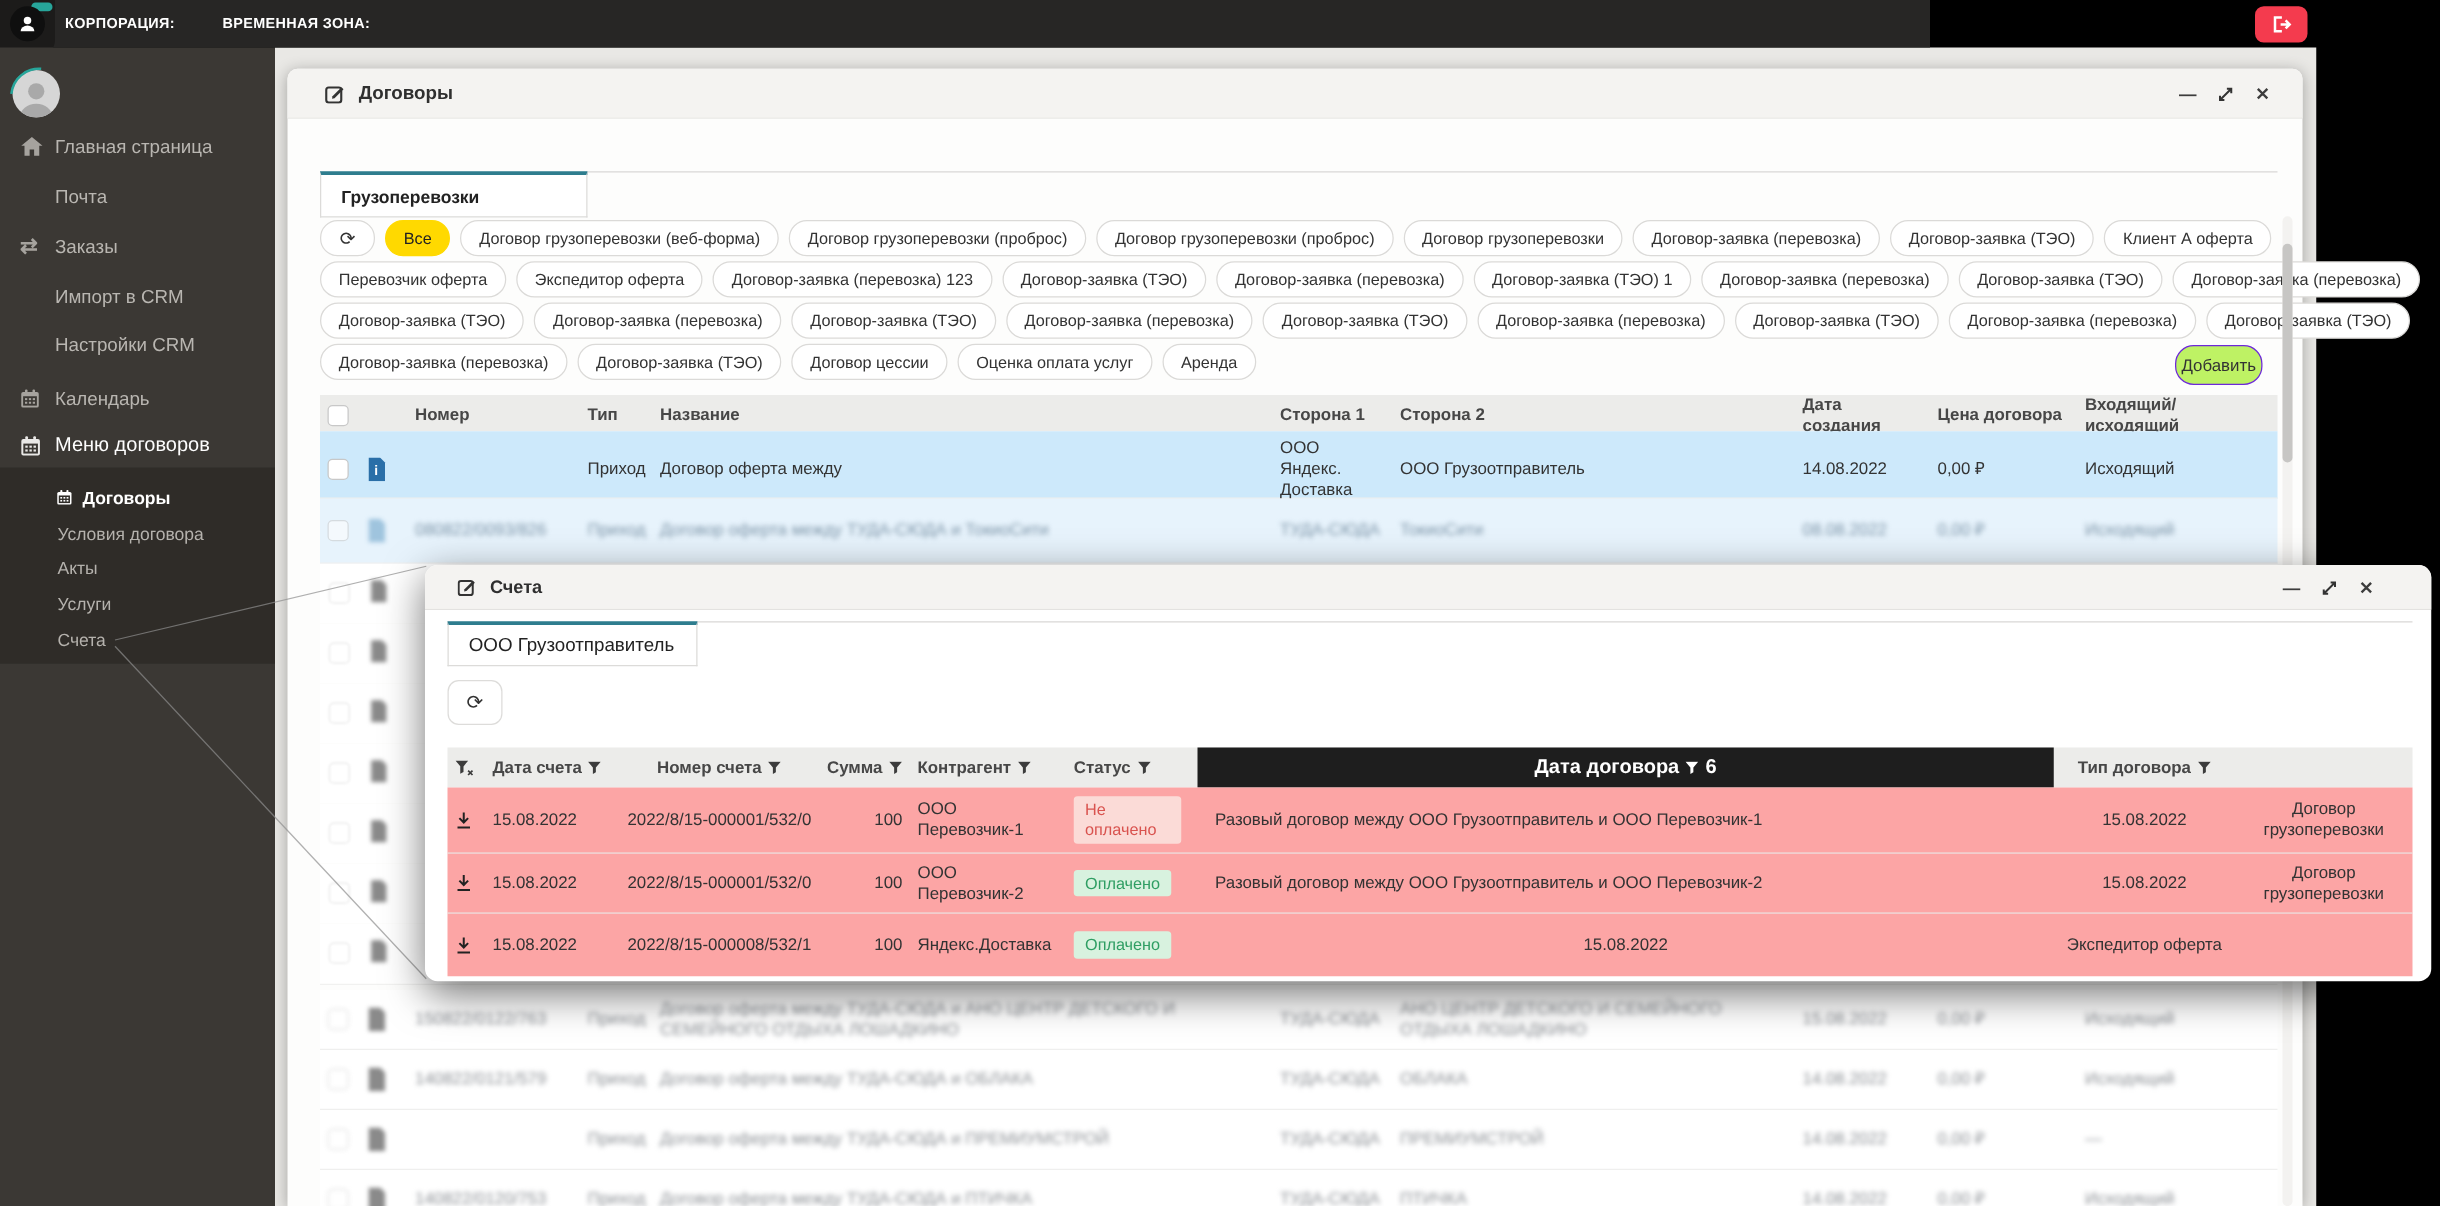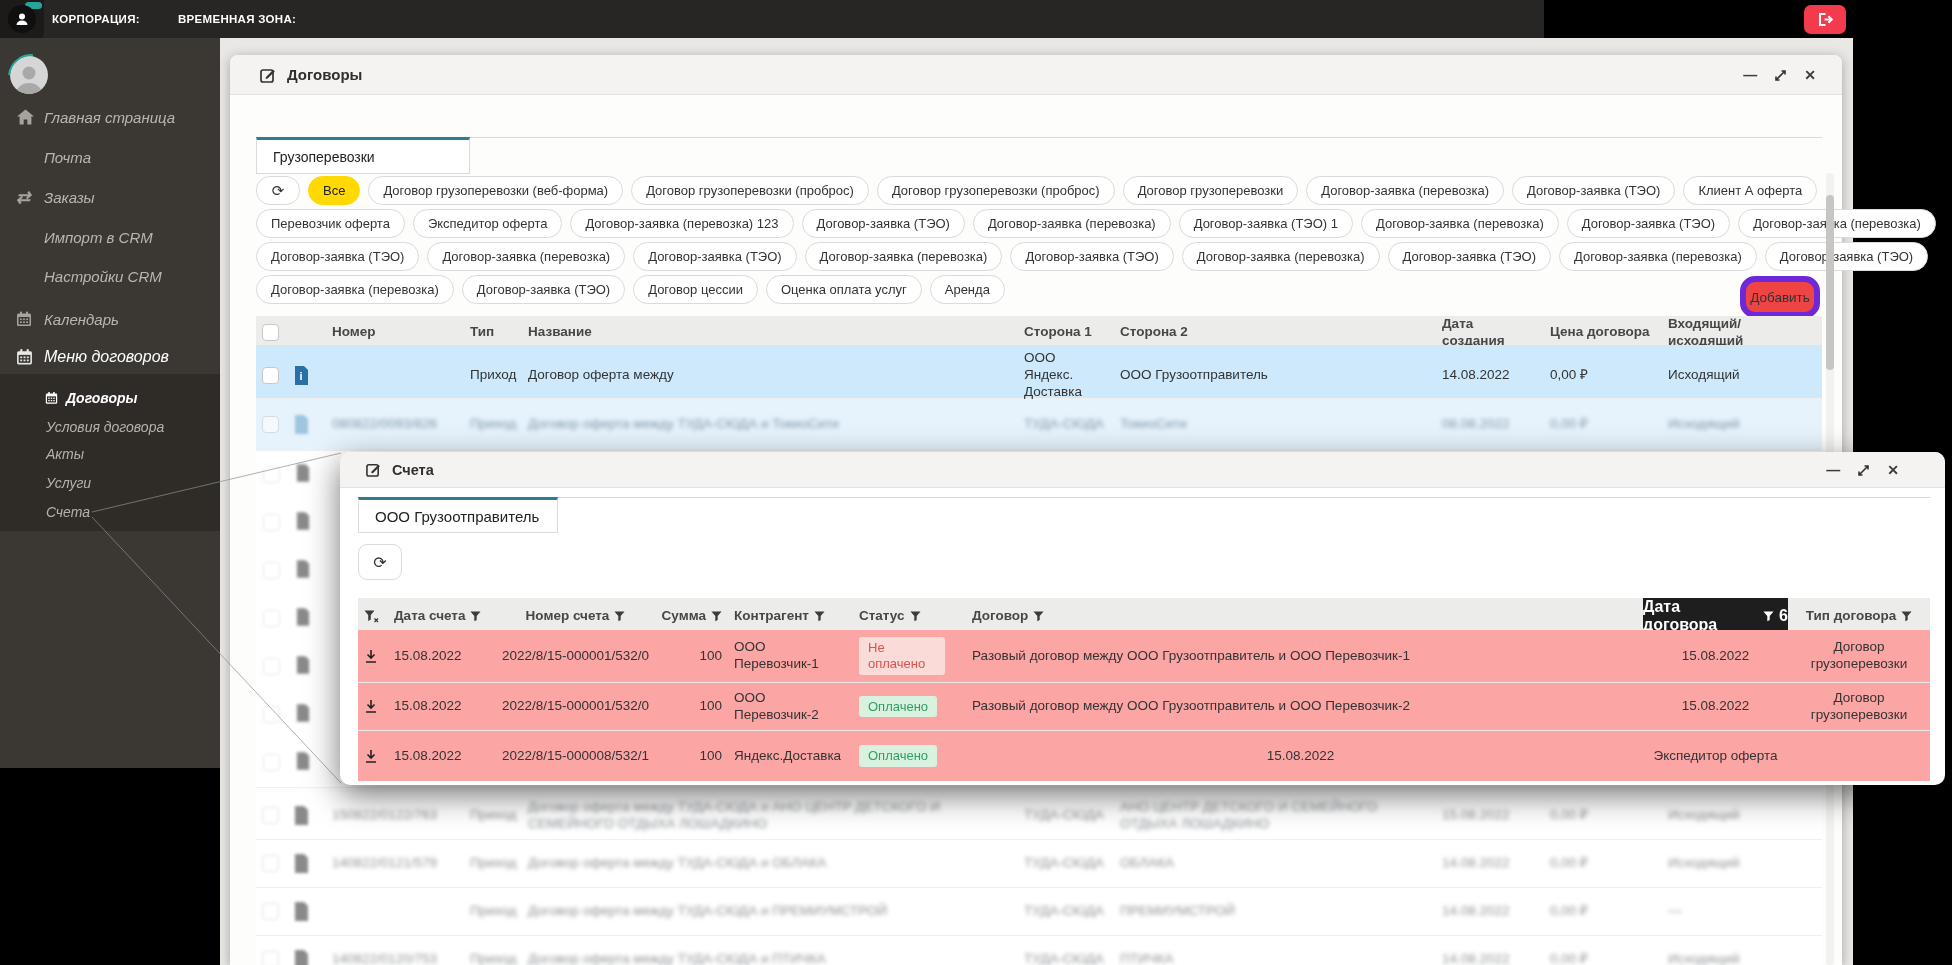--- a/index.html
+++ b/index.html
@@ -11,21 +11,21 @@
   .topbar{position:absolute;left:0;top:0;width:1544px;height:38px;background:#272625;}
   .tb-corner{position:absolute;left:0;top:0;width:44px;height:44px;background:#1c1b1a;border-radius:0 0 12px 0;}
   .tb-teal{position:absolute;left:25px;top:2px;width:17px;height:7px;border-radius:4px;background:#27a59a;}
   .tb-avatar{position:absolute;left:8px;top:5px;width:28px;height:28px;border-radius:50%;background:#0f0f0f;
              display:flex;align-items:center;justify-content:center;}
   .tb-label{position:absolute;top:13px;color:#fff;font-size:11.5px;font-weight:bold;letter-spacing:.3px;}
   .logout-btn{position:absolute;left:1804px;top:5px;width:42px;height:29px;background:#f43b4e;border-radius:7px;
               display:flex;align-items:center;justify-content:center;cursor:pointer;}
 
   
-  .sidebar{position:absolute;left:0;top:38px;width:220px;height:730px;background:#3b3834;font-style:italic;}
+  .sidebar{position:absolute;left:0;top:38px;width:220px;height:927px;background:#3b3834;}
   .side-avatar{position:absolute;left:10px;top:18px;width:38px;height:38px;border-radius:50%;background:#d6d6d6;
                display:flex;align-items:flex-end;justify-content:center;overflow:hidden;}
   .av-ring{position:absolute;left:8px;top:16px;width:42px;height:42px;border-radius:50%;
            border:2px solid transparent;border-top-color:#27a59a;transform:rotate(-40deg);}
   .side-item{position:absolute;left:0;width:220px;height:30px;display:flex;align-items:center;
              color:#b9b6b1;font-size:15px;cursor:pointer;}
   .side-item .lab{margin-left:44px;}
   .side-item .ic{position:absolute;left:16px;top:50%;transform:translateY(-50%);color:#a6a39e;}
   .side-item.big{color:#fdfdfd;font-size:16px;}
   .side-item.big .ic{color:#e9e8e6;}
@@ -51,22 +51,22 @@
   .tab-rule{position:absolute;height:0;border-top:1px solid #d9d8d6;}
   .tab{position:absolute;background:#fff;border:1px solid #dcdbd9;border-top:3px solid #2e7d8e;
        box-sizing:border-box;display:flex;align-items:center;padding-left:16px;cursor:pointer;color:#222;}
 
   .chips{position:absolute;left:26px;display:flex;gap:8px;align-items:center;}
   .chip{height:29px;display:flex;align-items:center;padding:0 14px;border:1px solid #dbdad8;border-radius:15px;
         background:#fff;font-size:13px;color:#333;white-space:nowrap;cursor:pointer;box-sizing:border-box;}
   .chip.yellow{background:#ffd900;border-color:#ffd900;color:#222;}
   .iconbtn{width:44px;height:29px;border:1px solid #dbdad8;border-radius:14px;background:#fff;display:flex;
            align-items:center;justify-content:center;font-size:15px;color:#333;cursor:pointer;box-sizing:border-box;}
-  .add-btn{position:absolute;left:1510px;top:221px;width:68px;height:30px;border:6px solid #6d28d9;border-radius:15px;
-           background:#ef4444;font-size:13.5px;color:#333;display:flex;align-items:center;justify-content:center;cursor:pointer;}
+  .add-btn{position:absolute;left:1510px;top:221px;width:68px;height:30px;border:1px solid #6d28d9;border-radius:15px;
+           background:#bef264;font-size:13.5px;color:#333;display:flex;align-items:center;justify-content:center;cursor:pointer;}
 
   .g-main{display:grid;grid-template-columns:32px 38px 138px 58px 496px 96px 322px 108px 118px 1fr;
           position:absolute;left:26px;width:1566px;box-sizing:border-box;}
   .cell{padding:5px 6px;display:flex;align-items:center;font-size:13.5px;line-height:1.25;}
   .thead{background:#ececea;color:#474747;font-weight:bold;height:29px;}
   .thead .cell{padding-top:0;padding-bottom:0;font-size:13.5px;}
   .row{background:#fff;border-bottom:1px solid #efefee;}
   .row.sel{background:#cde9fb;}
   .row.r2{background:#e7f3fc;}
   .bl{filter:blur(2px);color:#8d9196;}
@@ -252,21 +252,21 @@
         <span class="w-ctrl">
           <svg width="13" height="13" viewBox="0 0 13 13">
               <path d="M2 11 L11 2 M2 7.5 V11 H5.5 M11 5.5 V2 H7.5" fill="none" stroke="#333" stroke-width="1.6"></path>
             </svg>
         </span>
         <span class="w-ctrl">✕</span>
       </div>
     </div>
 
     <div class="tab-rule" style="left:26px;top:82px;width:1566px;"></div>
-    <div class="tab" style="left:26px;top:82px;width:214px;height:37px;font-size:14px;font-weight:normal;">
+    <div class="tab" style="left:26px;top:82px;width:214px;height:37px;font-size:14px;font-weight:bold;">
       <span>Грузоперевозки</span>
     </div>
 
     <div class="chips" style="top:121px;">
       <div class="iconbtn">
           <span>⟳</span>
         </div>
       <div class="chip yellow">
           <span>Все</span>
         </div>
@@ -759,28 +759,20 @@
           </span>
         </div>
       <div class="cell">
           <span>Статус</span>
           <span class="funnel">
             <svg width="11" height="11" viewBox="0 0 12 12">
               <path d="M0.5 0.5 h11 l-4.2 5 v4.2 l-2.6 1.5 v-5.7 Z" fill="#3c3c3c"></path>
             </svg>
           </span>
         </div>
-      <div class="cell" style="padding-left:14px;">
-          <span>Договор</span>
-          <span class="funnel">
-            <svg width="11" height="11" viewBox="0 0 12 12">
-              <path d="M0.5 0.5 h11 l-4.2 5 v4.2 l-2.6 1.5 v-5.7 Z" fill="#3c3c3c"></path>
-            </svg>
-          </span>
-        </div>
       <div class="hd-dark">
         <span>Дата договора</span>
         <span class="funnel">
             <svg width="11" height="11" viewBox="0 0 12 12">
               <path d="M0.5 0.5 h11 l-4.2 5 v4.2 l-2.6 1.5 v-5.7 Z" fill="#fff"></path>
             </svg>
           </span>
         <span>6</span>
       </div>
       <div class="cell ctr">

